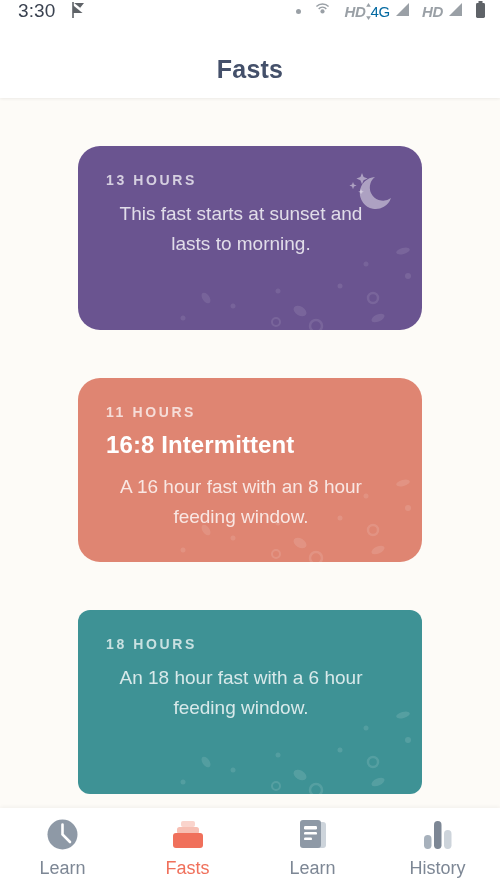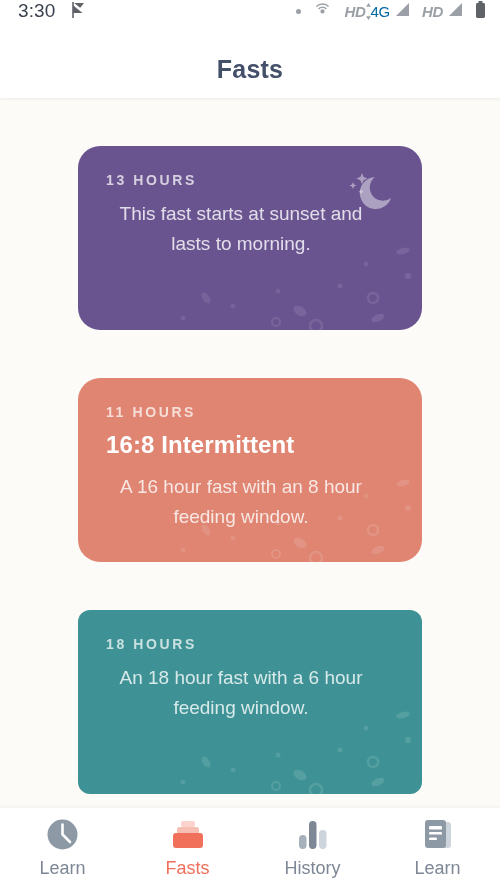--- a/index.html
+++ b/index.html
@@ -254,36 +254,36 @@
           <rect x="6" y="8" width="22" height="7" rx="2.5" fill="#F7BFB3"></rect>
           <rect x="2" y="14" width="30" height="15" rx="3" fill="#F0705B"></rect>
         </svg>
       </span>
       <span class="nav-label">Fasts</span>
     </div>
 
     <div class="nav-item">
       <span class="nav-icon">
         <svg width="34" height="32" viewBox="0 0 34 32">
-          <rect x="3" y="16" width="7.5" height="14" rx="3.7" fill="#A7B1BC"></rect>
-          <rect x="13" y="2" width="7.5" height="28" rx="3.7" fill="#7D8795"></rect>
-          <rect x="23" y="11" width="7.5" height="19" rx="3.7" fill="#CDD4DB"></rect>
-        </svg>
-      </span>
-      <span class="nav-label">History</span>
-    </div>
-
-    <div class="nav-item">
-      <span class="nav-icon">
-        <svg width="34" height="32" viewBox="0 0 34 32">
           <rect x="9" y="3" width="21" height="26" rx="3" fill="#CDD4DB"></rect>
           <rect x="4" y="1" width="21" height="28" rx="3" fill="#8E99A6"></rect>
           <rect x="8" y="7" width="13" height="3.4" rx="1.2" fill="#ffffff"></rect>
           <rect x="8" y="13" width="13" height="2.6" rx="1.2" fill="#ffffff"></rect>
           <rect x="8" y="18.5" width="8" height="2.6" rx="1.2" fill="#ffffff"></rect>
         </svg>
       </span>
       <span class="nav-label">Learn</span>
     </div>
 
+    <div class="nav-item">
+      <span class="nav-icon">
+        <svg width="34" height="32" viewBox="0 0 34 32">
+          <rect x="3" y="16" width="7.5" height="14" rx="3.7" fill="#A7B1BC"></rect>
+          <rect x="13" y="2" width="7.5" height="28" rx="3.7" fill="#7D8795"></rect>
+          <rect x="23" y="11" width="7.5" height="19" rx="3.7" fill="#CDD4DB"></rect>
+        </svg>
+      </span>
+      <span class="nav-label">History</span>
+    </div>
+
   </div>
 
 </div>
 
 </body></html>

